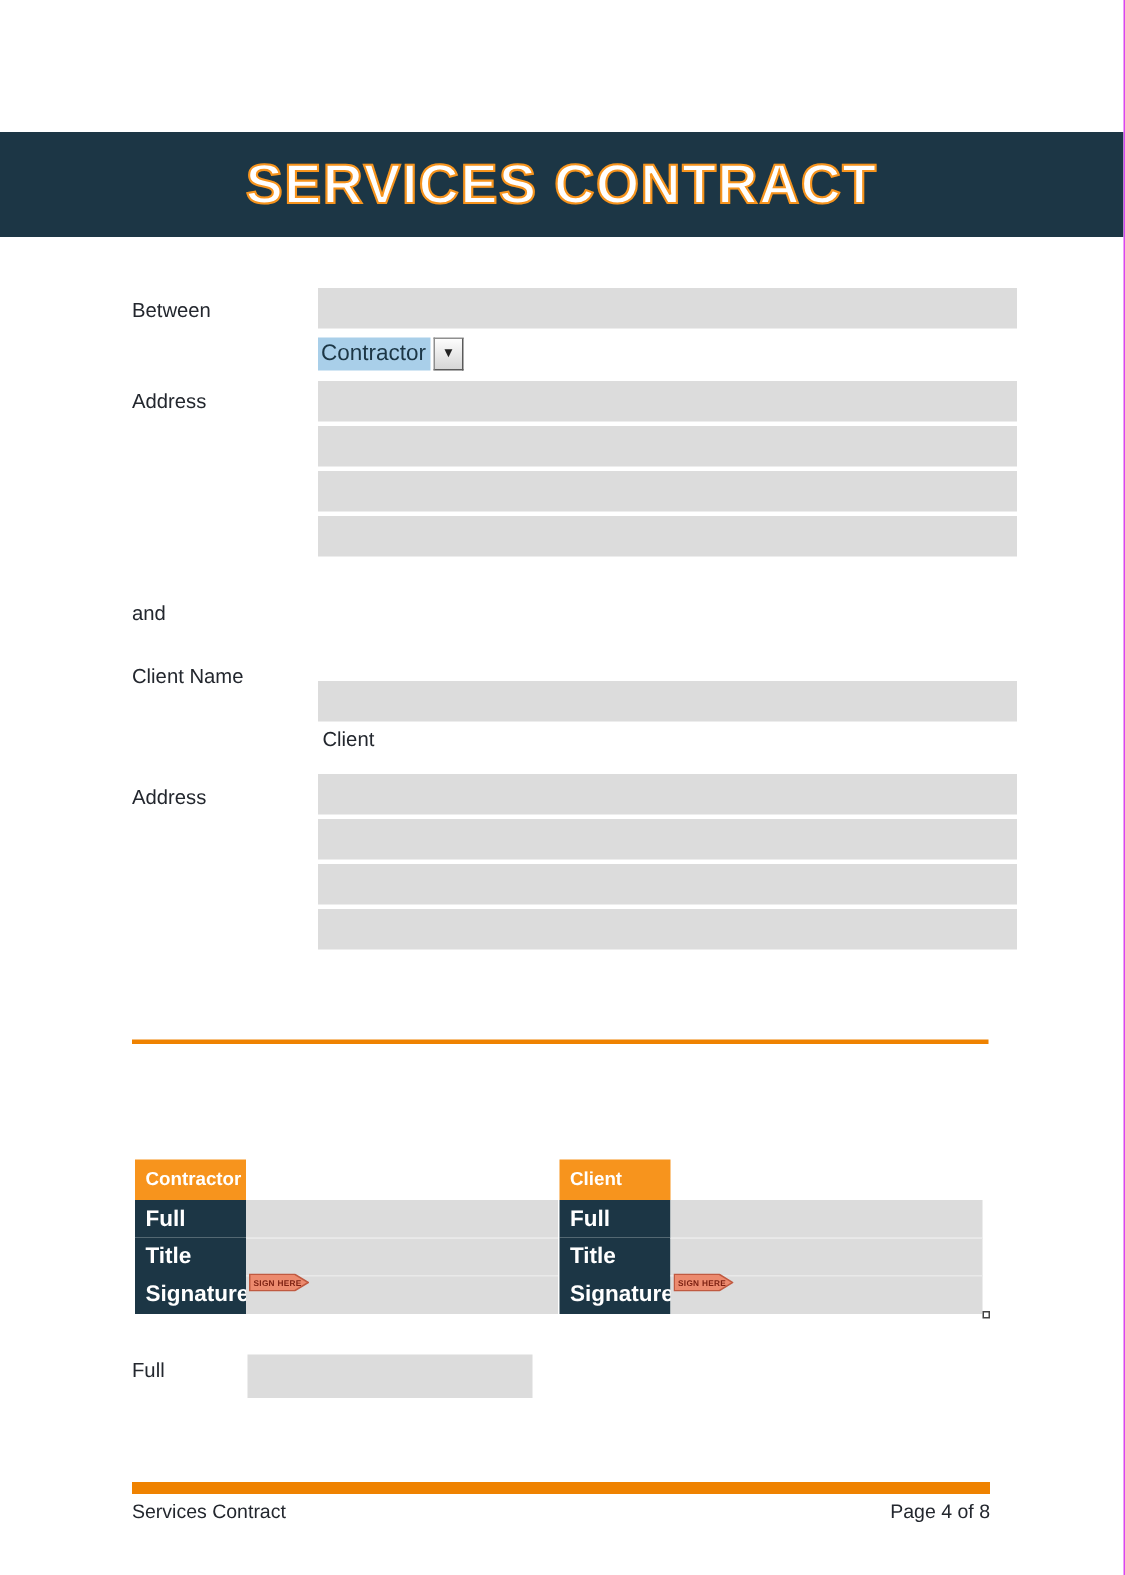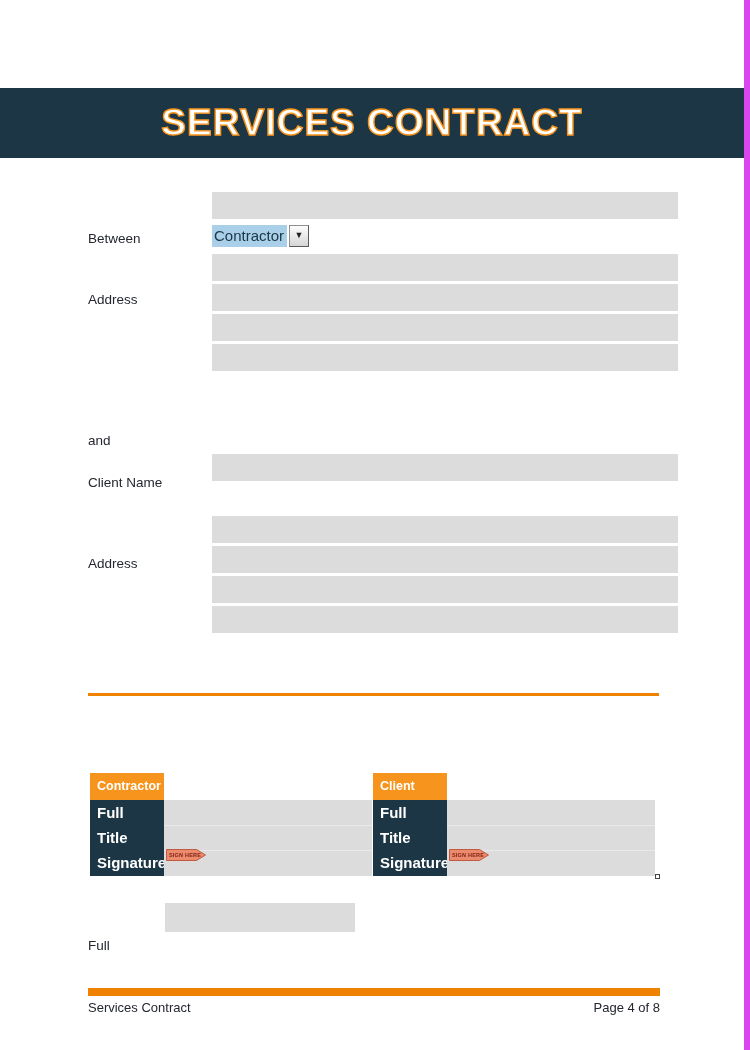--- a/index.html
+++ b/index.html
@@ -4,21 +4,21 @@
 <style>
   * { box-sizing: border-box; margin: 0; padding: 0; }
   html, body { background: #ffffff; }
   body { font-family: "Liberation Sans", sans-serif; }
 
   .page {
     position: relative;
     width: 750px;
     height: 1050px;
     background: #ffffff;
-    border-right: 6px solid #d946ef;
+    border-right: 1px solid #d946ef;
     overflow: hidden;
   }
 
   
   .title-band {
     position: absolute;
     top: 88px; left: 0; right: 0; height: 70px;
     background: #1c3645;
     display: flex; align-items: center; justify-content: center;
   }
@@ -31,21 +31,20 @@
     text-shadow: 0 0 1px #f7941d;
   }
 
   
   .lbl {
     position: absolute;
     left: 88px;
     font-size: 13.5px;
     color: #23272e;
     font-weight: normal;
-    margin-top: 32px;
   }
 
   .field {
     position: absolute;
     left: 212px;
     width: 466px;
     height: 27px;
     background: #dcdcdc;
   }
 

